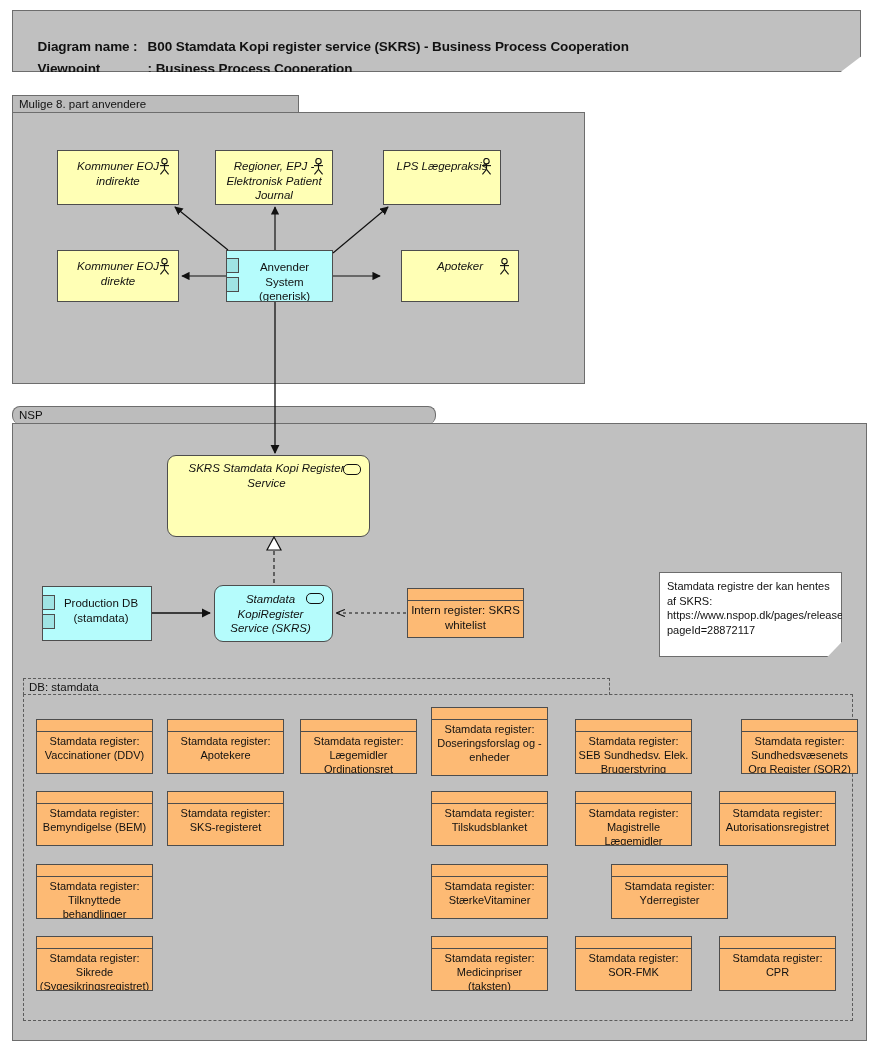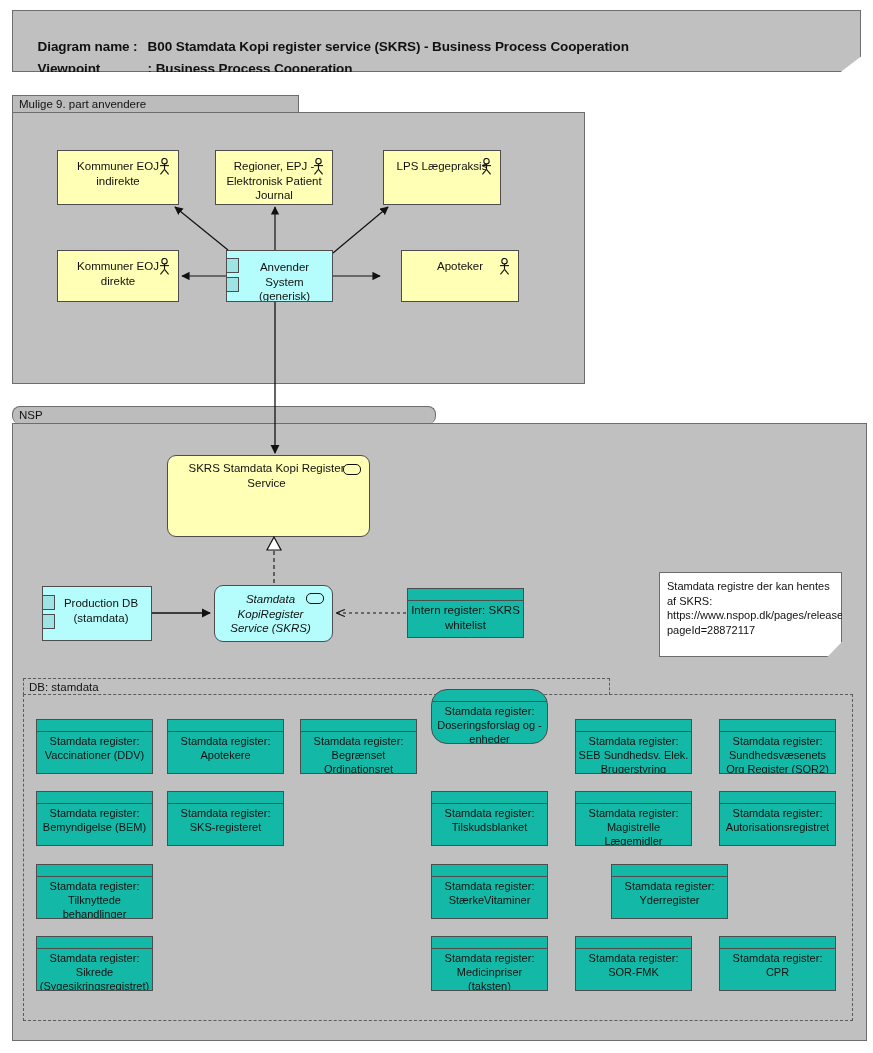--- a/index.html
+++ b/index.html
@@ -54,21 +54,21 @@
 
   
   .node{
     position:absolute;box-sizing:border-box;
     border:1px solid #4d4d4d;
     font-size:11.5px;line-height:14.5px;
     text-align:center;
     overflow:hidden;
   }
   .node .lbl{display:block;padding:0 4px;}
-  .yellow{background:#ffffb5;}
+  .yellow{background:#ffffb5;font-style:italic;}
   .cyan{background:#b5fcfc;}
 
   
   .actor-box{padding-top:8px;}
   .actor-icon{
     position:absolute;top:7px;right:7px;width:13px;height:17px;
   }
 
   
   .comp-icon{position:absolute;left:-9px;}
@@ -82,21 +82,21 @@
   
   .service{border-radius:9px;}
   .svc-icon{
     position:absolute;width:16px;height:9px;
     border:1.4px solid #111;border-radius:5px;background:transparent;
   }
 
   
   .reg{
     position:absolute;box-sizing:border-box;border:1px solid #4d4d4d;
-    background:#14b8a6;font-size:11px;line-height:14.2px;text-align:center;
+    background:#fdba74;font-size:11px;line-height:14.2px;text-align:center;
     overflow:hidden;
   }
   .reg .strip{height:11px;border-bottom:1px solid #4d4d4d;}
   .reg .lbl{display:block;padding:2px 2px 0 2px;}
 
   
   #note{
     left:659px;top:572px;width:183px;height:85px;
     background:#ffffff;border:1px solid #6d6d6d;
     font-size:11px;line-height:14.5px;text-align:left;
@@ -110,21 +110,21 @@
 
 <div class="abs" id="title-banner">
   <div class="tline l1">
     <span class="tl-key tl-k1">Diagram name :</span><span>B00 Stamdata Kopi register service (SKRS) - Business Process Cooperation</span>
   </div>
   <div class="tline l2">
     <span class="tl-key tl-k2">Viewpoint</span><span>: Business Process Cooperation</span>
   </div>
 </div>
 
-<div class="abs group-tab" id="grp-third-tab">Mulige 9. part anvendere</div>
+<div class="abs group-tab" id="grp-third-tab">Mulige 8. part anvendere</div>
 <div class="abs group-body" id="grp-third-body"></div>
 
 <div class="node yellow actor-box" style="left:57px;top:150px;width:122px;height:55px;">
   <span class="lbl">Kommuner EOJ indirekte</span>
   <svg class="actor-icon" viewBox="0 0 13 17">
     <circle cx="6.5" cy="3.2" r="2.7" fill="none" stroke="#111" stroke-width="1.1"></circle>
     <line x1="6.5" y1="6" x2="6.5" y2="11.4" stroke="#111" stroke-width="1.1"></line>
     <line x1="2" y1="7.6" x2="11" y2="7.6" stroke="#111" stroke-width="1.1"></line>
     <line x1="6.5" y1="11.4" x2="2.4" y2="16.3" stroke="#111" stroke-width="1.1"></line>
     <line x1="6.5" y1="11.4" x2="10.6" y2="16.3" stroke="#111" stroke-width="1.1"></line>
@@ -219,31 +219,31 @@
 <div class="reg" style="left:36px;top:719px;width:117px;height:55px;">
     <div class="strip"></div>
     <span class="lbl">Stamdata register: Vaccinationer (DDV)</span>
   </div>
 <div class="reg" style="left:167px;top:719px;width:117px;height:55px;">
     <div class="strip"></div>
     <span class="lbl">Stamdata register: Apotekere</span>
   </div>
 <div class="reg" style="left:300px;top:719px;width:117px;height:55px;">
     <div class="strip"></div>
-    <span class="lbl">Stamdata register: Begrænset Ordinationsret</span>
-  </div>
-<div class="reg" style="left:431px;top:689px;width:117px;height:55px;border-radius:16px;">
+    <span class="lbl">Stamdata register: Lægemidler Ordinationsret</span>
+  </div>
+<div class="reg" style="left:431px;top:707px;width:117px;height:69px;">
     <div class="strip"></div>
     <span class="lbl">Stamdata register: Doseringsforslag og -enheder</span>
   </div>
 <div class="reg" style="left:575px;top:719px;width:117px;height:55px;">
     <div class="strip"></div>
     <span class="lbl">Stamdata register: SEB Sundhedsv. Elek. Brugerstyring</span>
   </div>
-<div class="reg" style="left:719px;top:719px;width:117px;height:55px;">
+<div class="reg" style="left:741px;top:719px;width:117px;height:55px;">
     <div class="strip"></div>
     <span class="lbl">Stamdata register: Sundhedsvæsenets Org Register (SOR2)</span>
   </div>
 
 <div class="reg" style="left:36px;top:791px;width:117px;height:55px;">
     <div class="strip"></div>
     <span class="lbl">Stamdata register: Bemyndigelse (BEM)</span>
   </div>
 <div class="reg" style="left:167px;top:791px;width:117px;height:55px;">
     <div class="strip"></div>

